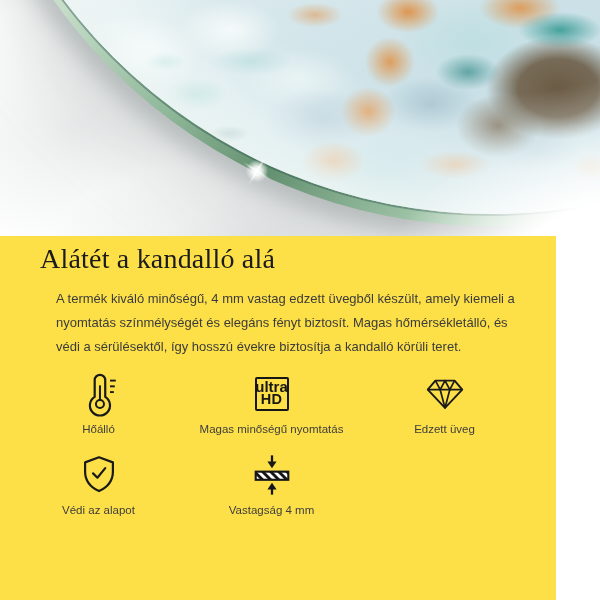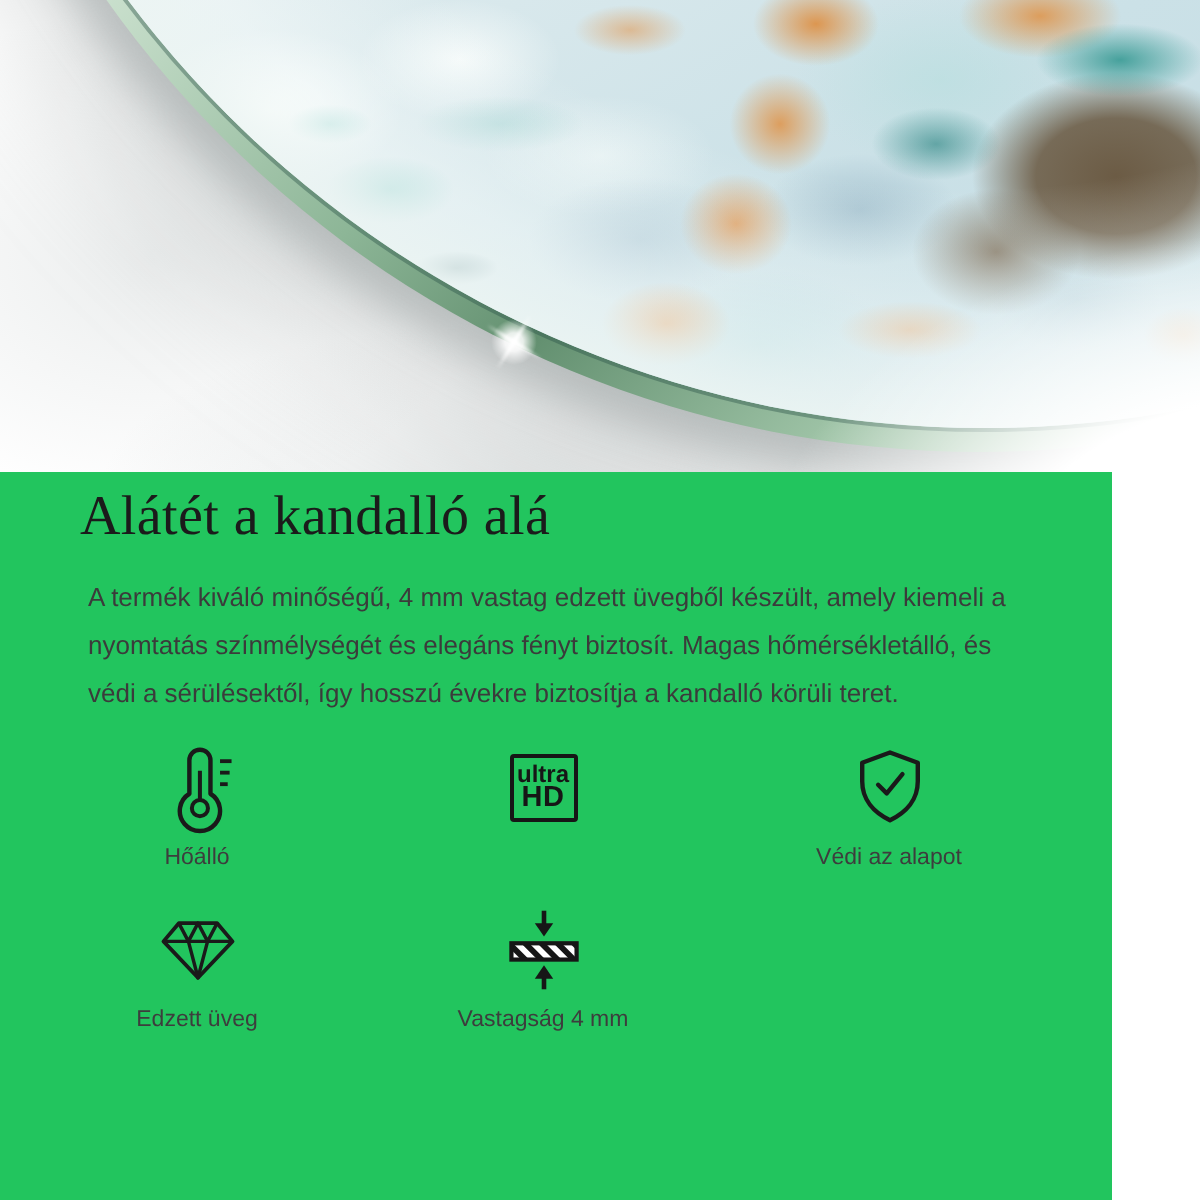--- a/index.html
+++ b/index.html
@@ -2,21 +2,21 @@
 <html><head>
 <meta charset="utf-8">
 <style>
   html,body { margin:0; padding:0; }
   body {
     width:600px; height:600px; overflow:hidden;
     background:#ffffff;
     font-family:"Liberation Sans", sans-serif;
     -webkit-font-smoothing:antialiased;
   }
-  .page { width:556px; height:600px; position:relative; background:#22c55e; }
+  .page { width:556px; height:600px; position:relative; background:#fde047; }
 
   
   .hero {
     position:relative; width:600px; height:236px; overflow:hidden;
     background:
       radial-gradient(ellipse 240px 180px at 75px 130px, rgba(190,197,197,0.30), rgba(190,197,197,0) 70%),
       radial-gradient(ellipse 300px 120px at 260px 245px, rgba(178,186,186,0.35), rgba(178,186,186,0) 70%),
       #ffffff;
   }
   .glass-shadow-soft {
@@ -90,42 +90,42 @@
   
   .content { padding:0 40px; }
   .title {
     margin:6px 0 0 0;
     font-family:"Liberation Serif", serif;
     font-weight:400;
     font-size:28px; line-height:33px;
     color:#1b1b1b; letter-spacing:0.2px;
   }
   .desc {
-    margin:12px 0 0 4px;
+    margin:12px 0 0 16px;
     font-size:13px; line-height:24px;
     color:#3b3b3b; max-width:545px;
   }
 
   
   .features {
     margin:14px 25px 0 12px;
     display:grid; grid-template-columns:repeat(3, 1fr); row-gap:19px;
   }
   .feature { display:flex; flex-direction:column; align-items:center; }
   .icon-wrap { height:42px; display:flex; align-items:center; justify-content:center; }
   .feature-label { margin-top:8px; font-size:11.5px; color:#3d3d3d; text-align:left; }
   .icon-svg { display:block; }
 
   .uhd-box {
     width:34px; height:34px; box-sizing:border-box;
     border:2.5px solid #161616; border-radius:2px;
     display:flex; flex-direction:column; align-items:center; justify-content:center;
     color:#161616;
   }
-  .uhd-top { font-size:12px; font-weight:700; line-height:10px; }
+  .uhd-top { font-size:15px; font-weight:700; line-height:10px; }
   .uhd-bottom { font-size:14.5px; font-weight:700; line-height:14px; letter-spacing:0.3px; }
 </style>
 </head>
 <body>
 
 <div class="page">
 
   <div class="hero">
     <div class="glass-shadow-soft"></div>
     <div class="glass-shadow-hard"></div>
@@ -164,42 +164,43 @@
       <div class="feature-label">Hőálló</div>
     </div>
 
     <div class="feature">
       <div class="icon-wrap">
         <div class="uhd-box">
           <span class="uhd-top">ultra</span>
           <span class="uhd-bottom">HD</span>
         </div>
       </div>
-    </div>
-
-    <div class="feature">
-      <div class="icon-wrap">
-        <svg class="icon-svg" width="46" height="46" viewBox="0 0 48 48" fill="none" stroke="#1a1a1a">
-          <path d="M24 5.5 L38.5 10.8 L38.5 20.5 C38.5 30 32.5 36.8 24 40.8 C15.5 36.8 9.5 30 9.5 20.5 L9.5 10.8 Z" stroke-width="2.3" stroke-linejoin="round"></path>
-          <path d="M17.8 22.3 L22.3 26.8 L30.5 16.8" stroke-width="2.3" stroke-linecap="round" stroke-linejoin="round"></path>
-        </svg>
-      </div>
-      <div class="feature-label">Védi az alapot</div>
+      <div class="feature-label">Magas minőségű nyomtatás</div>
     </div>
 
     <div class="feature">
       <div class="icon-wrap">
         <svg class="icon-svg" width="46" height="46" viewBox="0 0 48 48" fill="none" stroke="#1a1a1a">
           <path d="M14 10 L34 10 L42 19.5 L24 38.5 L6 19.5 Z" stroke-width="2" stroke-linejoin="round"></path>
           <line x1="6" y1="19.5" x2="42" y2="19.5" stroke-width="1.8"></line>
           <path d="M14 10 L19 19.5 L24 10 L29 19.5 L34 10" stroke-width="1.8" stroke-linejoin="round"></path>
           <path d="M19 19.5 L24 38.5 L29 19.5" stroke-width="1.8" stroke-linejoin="round"></path>
         </svg>
       </div>
       <div class="feature-label">Edzett üveg</div>
+    </div>
+
+    <div class="feature">
+      <div class="icon-wrap">
+        <svg class="icon-svg" width="46" height="46" viewBox="0 0 48 48" fill="none" stroke="#1a1a1a">
+          <path d="M24 5.5 L38.5 10.8 L38.5 20.5 C38.5 30 32.5 36.8 24 40.8 C15.5 36.8 9.5 30 9.5 20.5 L9.5 10.8 Z" stroke-width="2.3" stroke-linejoin="round"></path>
+          <path d="M17.8 22.3 L22.3 26.8 L30.5 16.8" stroke-width="2.3" stroke-linecap="round" stroke-linejoin="round"></path>
+        </svg>
+      </div>
+      <div class="feature-label">Védi az alapot</div>
     </div>
 
 
     <div class="feature">
       <div class="icon-wrap">
         <svg class="icon-svg" width="46" height="46" viewBox="0 0 48 48">
           <defs>
             <pattern id="hatch" width="6" height="6" patternUnits="userSpaceOnUse" patternTransform="rotate(-45)">
               <rect width="6" height="6" fill="#ffffff"></rect>
               <rect width="3" height="6" fill="#161616"></rect>

